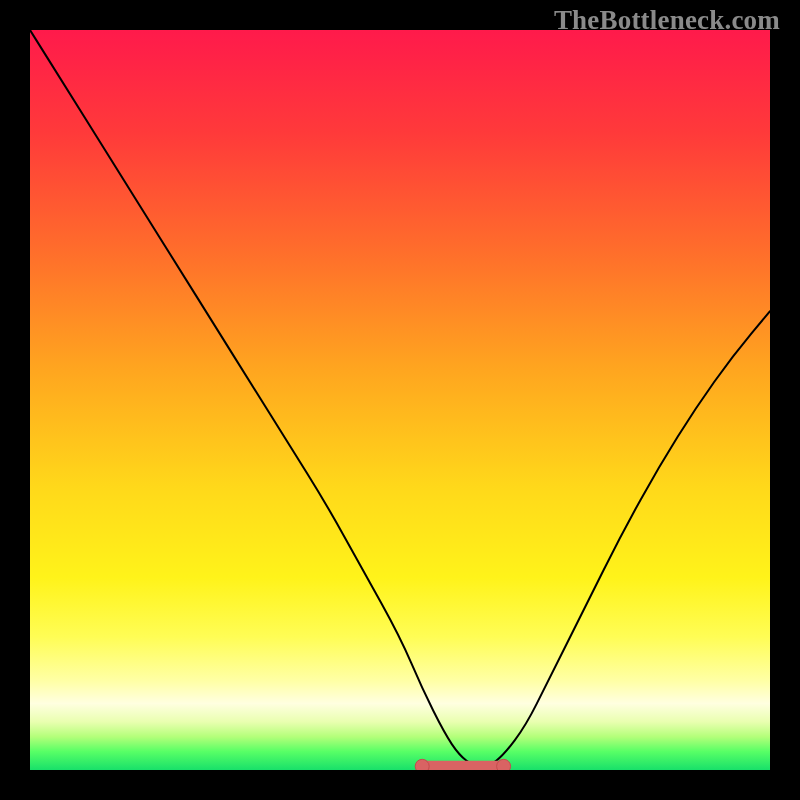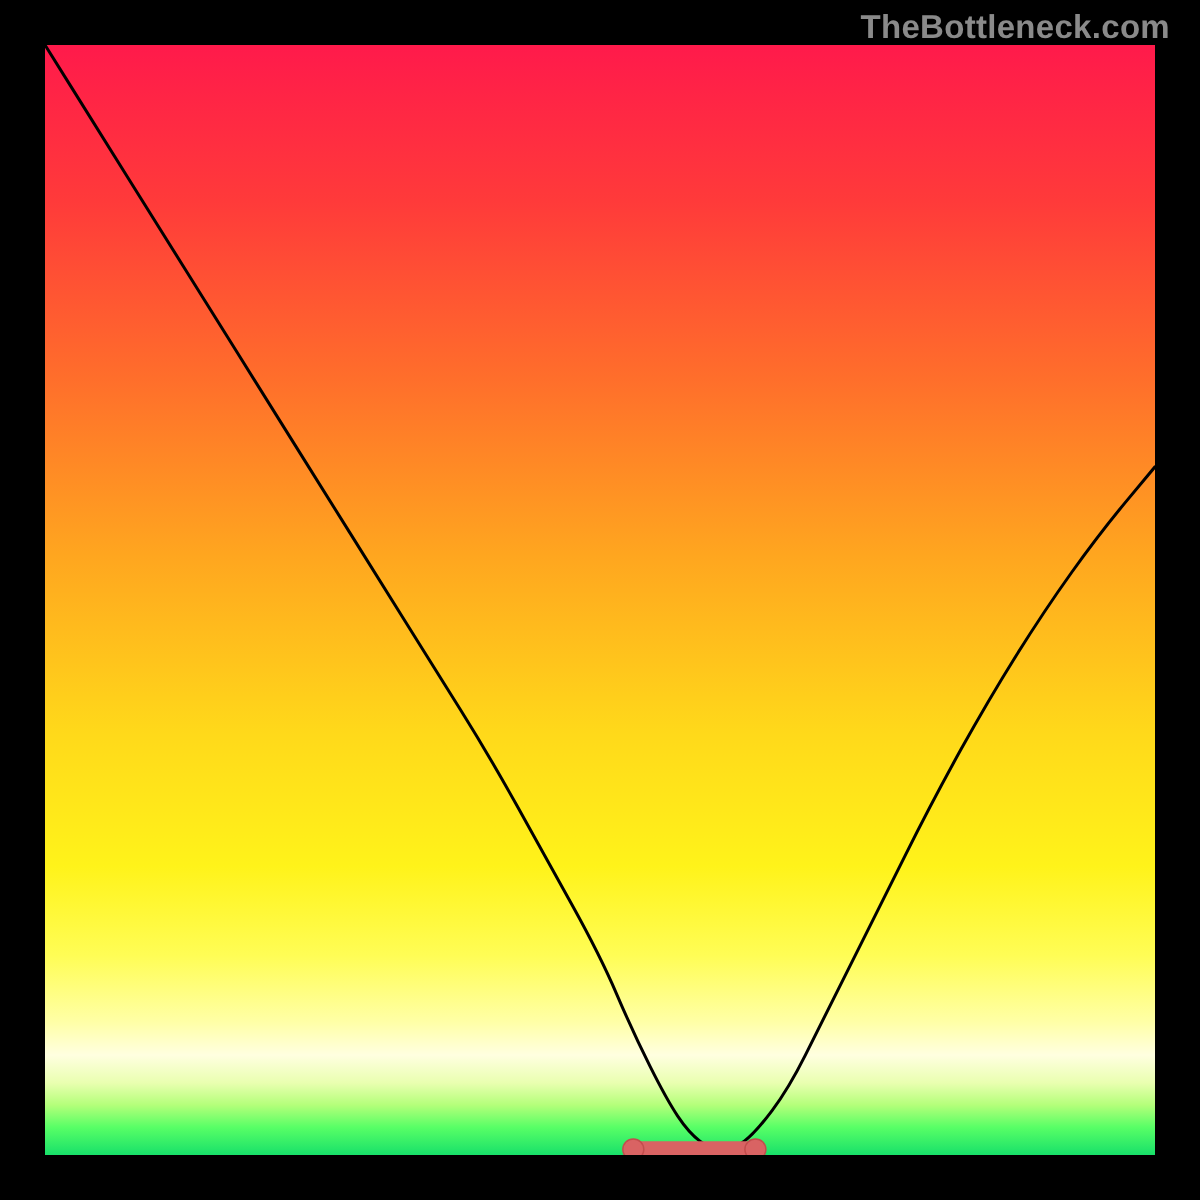--- a/index.html
+++ b/index.html
@@ -30,22 +30,22 @@
     left: 0;
     top: 0;
     width: 100%;
     height: 100%;
     pointer-events: none;
   }
   .watermark {
     position: absolute;
     top: 5px;
     right: 20px;
-    font-family: Liberation Sans, sans-serif;
-    font-size: 22px;
+    font-family: Liberation Serif, serif;
+    font-size: 27px;
     font-weight: 600;
     color: #8a8a8a;
     letter-spacing: 0.2px;
   }
 </style>
 </head>
 <body>
 
 <div class="watermark">TheBottleneck.com</div>
 

